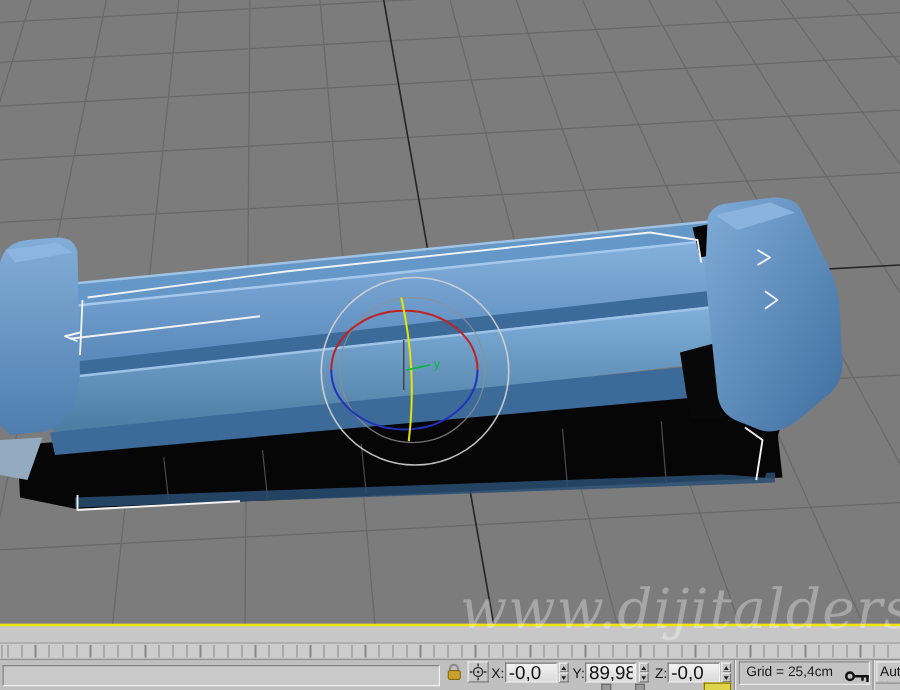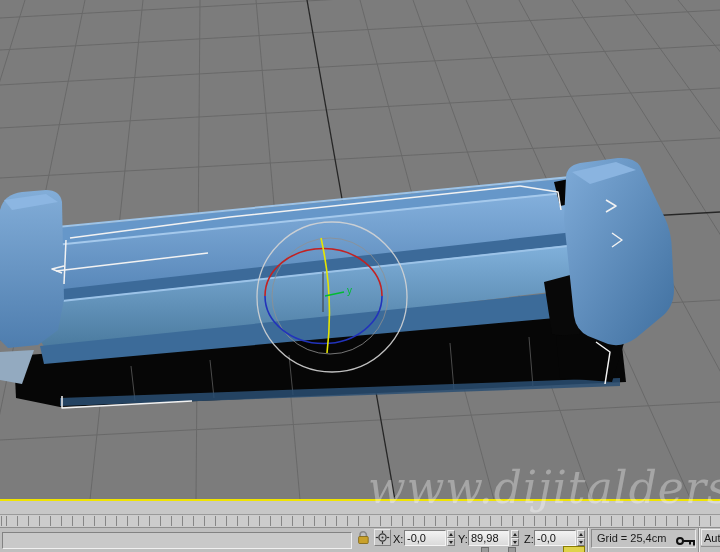--- a/index.html
+++ b/index.html
@@ -25,21 +25,21 @@
               font-size:11px;color:#111;}
   .status-bar *{box-sizing:border-box;}
   .prompt{position:absolute;left:2px;top:4px;width:350px;height:17px;background:#c9c9c9;
           border-top:1px solid #828282;border-left:1px solid #828282;
           border-bottom:1px solid #f0f0f0;border-right:1px solid #f0f0f0;}
   .lock-btn{position:absolute;left:356px;top:2px;width:15px;height:15px;}
   .tt-btn{position:absolute;left:374px;top:1px;width:17px;height:17px;background:#c6c6c6;
           border-top:1px solid #e9e9e9;border-left:1px solid #e9e9e9;
           border-bottom:1px solid #7f7f7f;border-right:1px solid #7f7f7f;}
   .coord-label{position:absolute;top:5px;}
-  .coord-field{position:absolute;top:2px;height:16px;width:42px;font-size:11px;color:#111;
+  .coord-field{position:absolute;top:2px;height:16px;width:42px;font-size:15px;color:#111;
           background:linear-gradient(#f3f3f3,#dadada);padding:0 2px;
           border-top:1px solid #7e7e7e;border-left:1px solid #7e7e7e;
           border-bottom:1px solid #f4f4f4;border-right:1px solid #f4f4f4;
           font-family:"Liberation Sans",sans-serif;}
   .spin{position:absolute;top:2px;width:8px;height:16px;}
   .spin span{display:block;width:8px;height:8px;background:#c4c4c4;position:relative;
           border-top:1px solid #eee;border-left:1px solid #eee;
           border-bottom:1px solid #777;border-right:1px solid #777;}
   .spin .su::after,.spin .sd::after{content:"";position:absolute;left:1px;
           border-left:2px solid transparent;border-right:2px solid transparent;}

